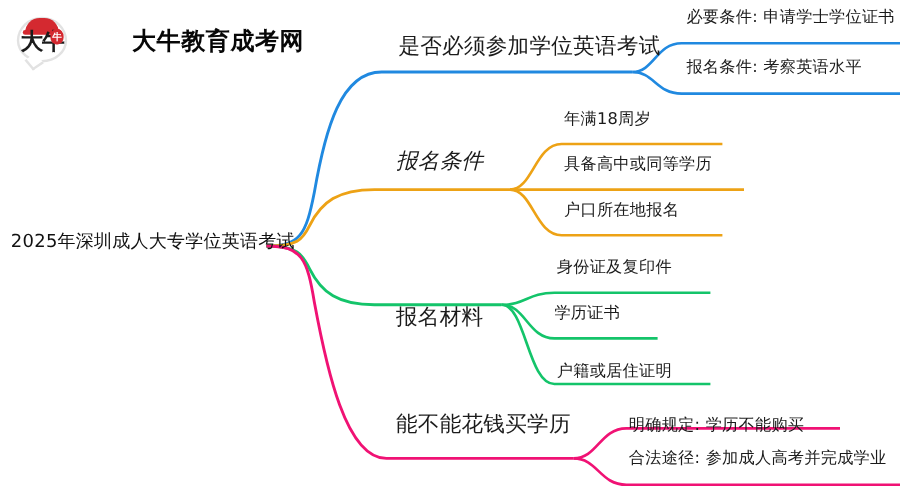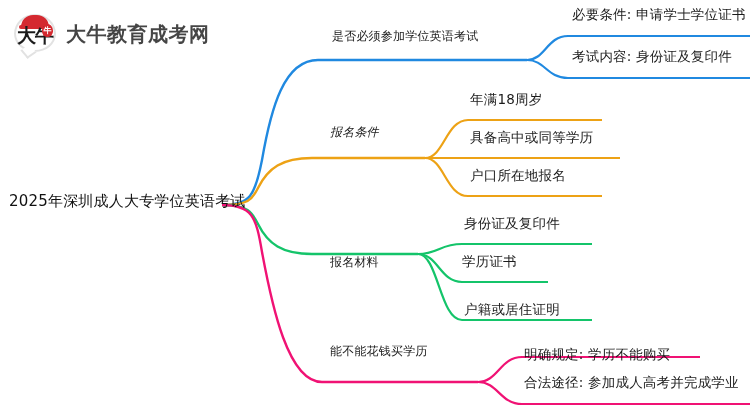--- a/index.html
+++ b/index.html
@@ -101,23 +101,24 @@
     line-height: 24px;
     font-weight: 700;
     color: #141414;
     letter-spacing: -1px;
     z-index: 2;
   }
   #logo-text { line-height: 1; }
   #logo-title {
     font-size: 20px;
     font-weight: 700;
-    color: #404040;
+    color: #000000;
     letter-spacing: 0.5px;
     white-space: nowrap;
+    margin-left: 44px;
   }
   #logo-sub {
     margin-top: 4px;
     font-size: 12.5px;
     font-weight: 700;
     color: #16913f;
     letter-spacing: 0.2px;
     white-space: nowrap;
   }
 
@@ -137,21 +138,21 @@
     line-height: 1;
   }
   #root-node {
     left: 9px;
     top: 194px;
     font-size: 15px;
     letter-spacing: 0.2px;
     color: #111111;
   }
   .branch-label {
-    font-size: 12px;
+    font-size: 18px;
     color: #1b1b1b;
     letter-spacing: 0.2px;
   }
   .leaf-label {
     font-size: 13.5px;
     color: #1b1b1b;
     letter-spacing: 0.2px;
   }
 </style>
 </head>
@@ -190,21 +191,21 @@
 
   <path fill="none" stroke="#f01274" stroke-width="2.4" d="M222,205 C252,205 256,216 262,252 C272,306 288,382 322,382 L478,382"></path>
   <path fill="none" stroke="#f01274" stroke-width="2.2" d="M478,382 C498,382 500,357 522,357 L700,357"></path>
   <path fill="none" stroke="#f01274" stroke-width="2.2" d="M478,382 C498,382 500,404 522,404 L750,404"></path>
 </svg>
 
 <div class="node" id="root-node">2025年深圳成人大专学位英语考试</div>
 
 <div class="node branch-label" style="left:332px; top:30px;">是否必须参加学位英语考试</div>
 <div class="node leaf-label" style="left:572px; top:8px;">必要条件: 申请学士学位证书</div>
-<div class="node leaf-label" style="left:572px; top:50px;">考试内容: 身份证及复印件</div>
+<div class="node leaf-label" style="left:572px; top:50px;">报名条件: 考察英语水平</div>
 
 <div class="node branch-label" style="left:330px; top:126px;font-style:italic;">报名条件</div>
 <div class="node leaf-label" style="left:470px; top:93px;">年满18周岁</div>
 <div class="node leaf-label" style="left:470px; top:131px;text-align:right;">具备高中或同等学历</div>
 <div class="node leaf-label" style="left:470px; top:169px;">户口所在地报名</div>
 
 <div class="node branch-label" style="left:330px; top:256px;">报名材料</div>
 <div class="node leaf-label" style="left:464px; top:217px;">身份证及复印件</div>
 <div class="node leaf-label" style="left:462px; top:255px;">学历证书</div>
 <div class="node leaf-label" style="left:464px; top:303px;">户籍或居住证明</div>

